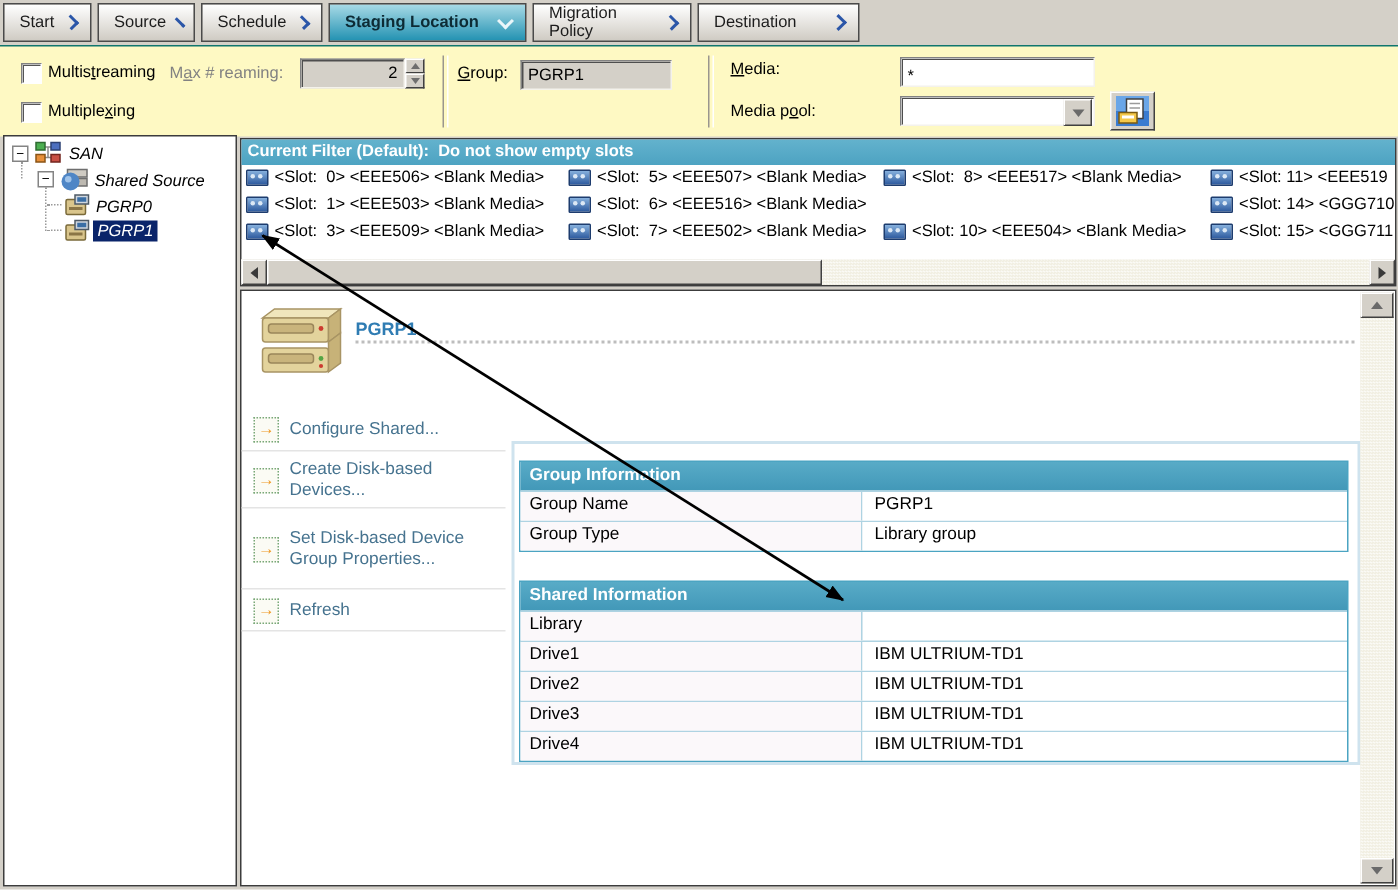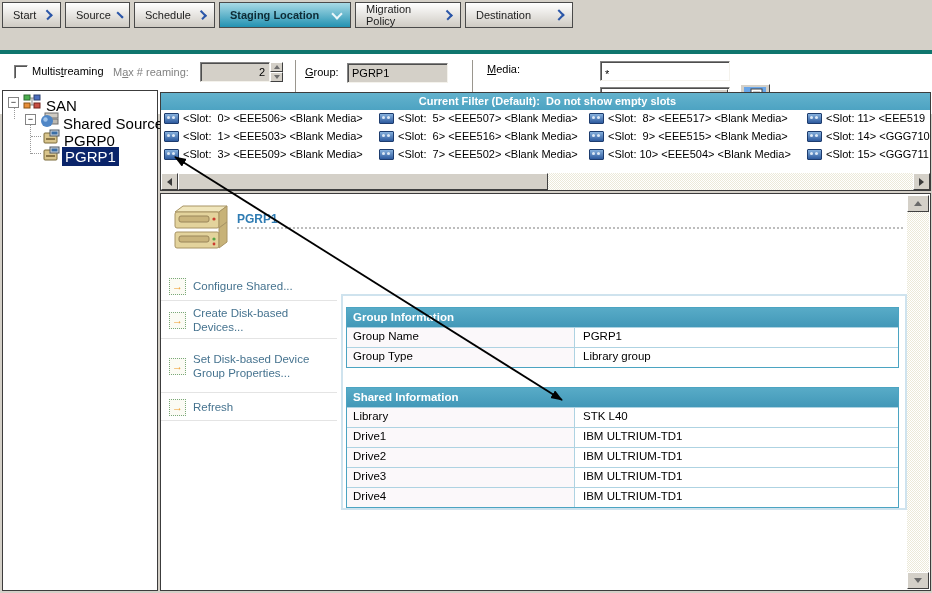--- a/index.html
+++ b/index.html
@@ -7,44 +7,44 @@
   .abs{position:absolute;}
 
   
   .tabbar{left:0;top:0;width:932px;height:30px;display:flex;align-items:flex-start;padding-top:2px;padding-left:2px;box-sizing:border-box;}
   .tab{height:26px;box-sizing:border-box;border:1px solid #4a4a4a;background:linear-gradient(#ffffff,#cfcbc3);display:flex;align-items:center;justify-content:space-between;padding:0 9px 0 10px;font-size:11px;color:#1c1c1c;margin-right:4px;cursor:default;}
   .tab.active{background:linear-gradient(#a8dae6,#2392b2);font-weight:bold;color:#0d2b35;}
   .chev{width:6px;height:6px;border-right:2px solid #2b56a8;border-bottom:2px solid #2b56a8;transform:rotate(-45deg);margin-left:8px;}
   .chev.down{border-color:#eaf6fa;transform:rotate(45deg);margin-top:-3px;}
 
   
-  .toolbar{left:0;top:30px;width:932px;height:60px;background:#ffffff;border-top:4px solid #0f766e;margin-top:20px;}
+  .toolbar{left:0;top:30px;width:932px;height:60px;background:#fef9c3;border-top:1px solid #0f766e;}
   .cb{width:12px;height:12px;background:#fff;border:1px solid #808080;border-right-color:#fff;border-bottom-color:#fff;box-shadow:inset 1px 1px 0 #555;}
   .lbl{font-size:11px;color:#000;white-space:nowrap;}
   .lbl.dis{color:#828282;}
   .mn{text-decoration:underline;}
   .sunken{background:#fff;border:1px solid #828282;border-right-color:#f4f2ec;border-bottom-color:#f4f2ec;box-shadow:inset 1px 1px 0 #4e4e4e;box-sizing:border-box;}
   .sunken.gray{background:#d4d0c8;}
   .vsep{width:2px;border-left:1px solid #9a968e;border-right:1px solid #ffffff;}
   input.plain{border:none;outline:none;background:transparent;font-family:"Liberation Sans",sans-serif;font-size:11px;padding:0;margin:0;width:100%;height:100%;}
   .spinbtn{width:13px;height:10px;background:#d4d0c8;border:1px solid;border-color:#fff #404040 #404040 #fff;box-sizing:border-box;display:flex;align-items:center;justify-content:center;}
   .tri-up{width:0;height:0;border-left:3px solid transparent;border-right:3px solid transparent;border-bottom:4px solid #6e6e6e;}
   .tri-dn{width:0;height:0;border-left:3px solid transparent;border-right:3px solid transparent;border-top:4px solid #6e6e6e;}
   .combo-btn{width:17px;height:16px;background:#d4d0c8;border:1px solid;border-color:#fff #404040 #404040 #fff;display:flex;align-items:center;justify-content:center;}
 
   
   .treepanel{left:2px;top:90px;width:156px;height:501px;background:#fff;border:1px solid #3c3c3c;box-sizing:border-box;}
-  .titem{position:absolute;font-size:15px;color:#000;white-space:nowrap;}
+  .titem{position:absolute;font-size:11px;color:#000;white-space:nowrap;font-style:italic;}
   .expander{position:absolute;width:11px;height:11px;background:#fff;border:1px solid #848484;box-sizing:border-box;font-size:9px;line-height:8px;text-align:center;color:#000;}
   .dotv{position:absolute;border-left:1px dotted #9a9a9a;width:0;}
   .doth{position:absolute;border-top:1px dotted #9a9a9a;height:0;}
   .sel{background:#0a246a;color:#fff;padding:1px 3px;}
 
   
-  .slotspanel{left:160px;top:92px;width:771px;height:99px;background:#fff;border:1px solid #3c3c3c;box-sizing:border-box;text-align:center;}
+  .slotspanel{left:160px;top:92px;width:771px;height:99px;background:#fff;border:1px solid #3c3c3c;box-sizing:border-box;}
   .filterbar{position:absolute;left:0;top:0;width:100%;height:17px;background:linear-gradient(#63b2cd,#4da3c2);color:#fff;font-weight:bold;font-size:11px;padding:2px 0 0 4px;box-sizing:border-box;white-space:pre;}
   .slotitem{position:absolute;display:flex;align-items:center;font-size:11px;white-space:pre;color:#000;}
   .cassette{width:13px;height:9px;background:linear-gradient(#86b0dd,#2d5a9e);border:1px solid #1d3c6e;border-radius:1px;margin-right:4px;position:relative;flex:0 0 auto;}
   .cassette:after{content:"";position:absolute;left:2px;top:2px;width:3px;height:3px;border-radius:50%;background:#dce8f5;box-shadow:5px 0 0 #dce8f5;}
   .track{background:#f0ede4;background-image:repeating-conic-gradient(#ffffff 0 25%, #ece9d8 0 50%);background-size:2px 2px;}
   .sbtn{background:#d4d0c8;border:1px solid;border-color:#fff #404040 #404040 #fff;box-sizing:border-box;display:flex;align-items:center;justify-content:center;}
   .thumb{background:#d4d0c8;border:1px solid;border-color:#fff #404040 #404040 #fff;box-sizing:border-box;}
   .arrL{width:0;height:0;border-top:4px solid transparent;border-bottom:4px solid transparent;border-right:5px solid #3a3a3a;}
   .arrR{width:0;height:0;border-top:4px solid transparent;border-bottom:4px solid transparent;border-left:5px solid #3a3a3a;}
   .arrU{width:0;height:0;border-left:4px solid transparent;border-right:4px solid transparent;border-bottom:5px solid #6a6a6a;}
@@ -198,21 +198,20 @@
 
   <div class="slotitem" style="left:3px;top:19px"><span class="cassette"></span><span>&lt;Slot:  0&gt; &lt;EEE506&gt; &lt;Blank Media&gt;</span></div>
   <div class="slotitem" style="left:3px;top:37px"><span class="cassette"></span><span>&lt;Slot:  1&gt; &lt;EEE503&gt; &lt;Blank Media&gt;</span></div>
   <div class="slotitem" style="left:3px;top:55px"><span class="cassette"></span><span>&lt;Slot:  3&gt; &lt;EEE509&gt; &lt;Blank Media&gt;</span></div>
 
   <div class="slotitem" style="left:218px;top:19px"><span class="cassette"></span><span>&lt;Slot:  5&gt; &lt;EEE507&gt; &lt;Blank Media&gt;</span></div>
   <div class="slotitem" style="left:218px;top:37px"><span class="cassette"></span><span>&lt;Slot:  6&gt; &lt;EEE516&gt; &lt;Blank Media&gt;</span></div>
   <div class="slotitem" style="left:218px;top:55px"><span class="cassette"></span><span>&lt;Slot:  7&gt; &lt;EEE502&gt; &lt;Blank Media&gt;</span></div>
 
   <div class="slotitem" style="left:428px;top:19px"><span class="cassette"></span><span>&lt;Slot:  8&gt; &lt;EEE517&gt; &lt;Blank Media&gt;</span></div>
-  <div class="slotitem" style="left:428px;top:37px"><span class="cassette"></span><span>&lt;Slot:  9&gt; &lt;EEE515&gt; &lt;Blank Media&gt;</span></div>
   <div class="slotitem" style="left:428px;top:55px"><span class="cassette"></span><span>&lt;Slot: 10&gt; &lt;EEE504&gt; &lt;Blank Media&gt;</span></div>
 
   <div class="slotitem" style="left:646px;top:19px"><span class="cassette"></span><span>&lt;Slot: 11&gt; &lt;EEE519</span></div>
   <div class="slotitem" style="left:646px;top:37px"><span class="cassette"></span><span>&lt;Slot: 14&gt; &lt;GGG710</span></div>
   <div class="slotitem" style="left:646px;top:55px"><span class="cassette"></span><span>&lt;Slot: 15&gt; &lt;GGG711</span></div>
 
   <div class="abs track" style="left:0;top:80px;width:769px;height:17px">
     <div class="sbtn abs" style="left:0;top:0;width:17px;height:17px">
         <span class="arrL"></span>
       </div>
@@ -273,21 +272,20 @@
       <div class="trow">
         <div class="tcell-l">Group Type</div>
         <div class="tcell-v">Library group</div>
       </div>
     </div>
 
     <div class="dtable" style="top:91px">
       <div class="thead">Shared Information</div>
       <div class="trow">
         <div class="tcell-l">Library</div>
-        <div class="tcell-v">STK L40</div>
       </div>
       <div class="trow">
         <div class="tcell-l">Drive1</div>
         <div class="tcell-v">IBM ULTRIUM-TD1</div>
       </div>
       <div class="trow">
         <div class="tcell-l">Drive2</div>
         <div class="tcell-v">IBM ULTRIUM-TD1</div>
       </div>
       <div class="trow">

